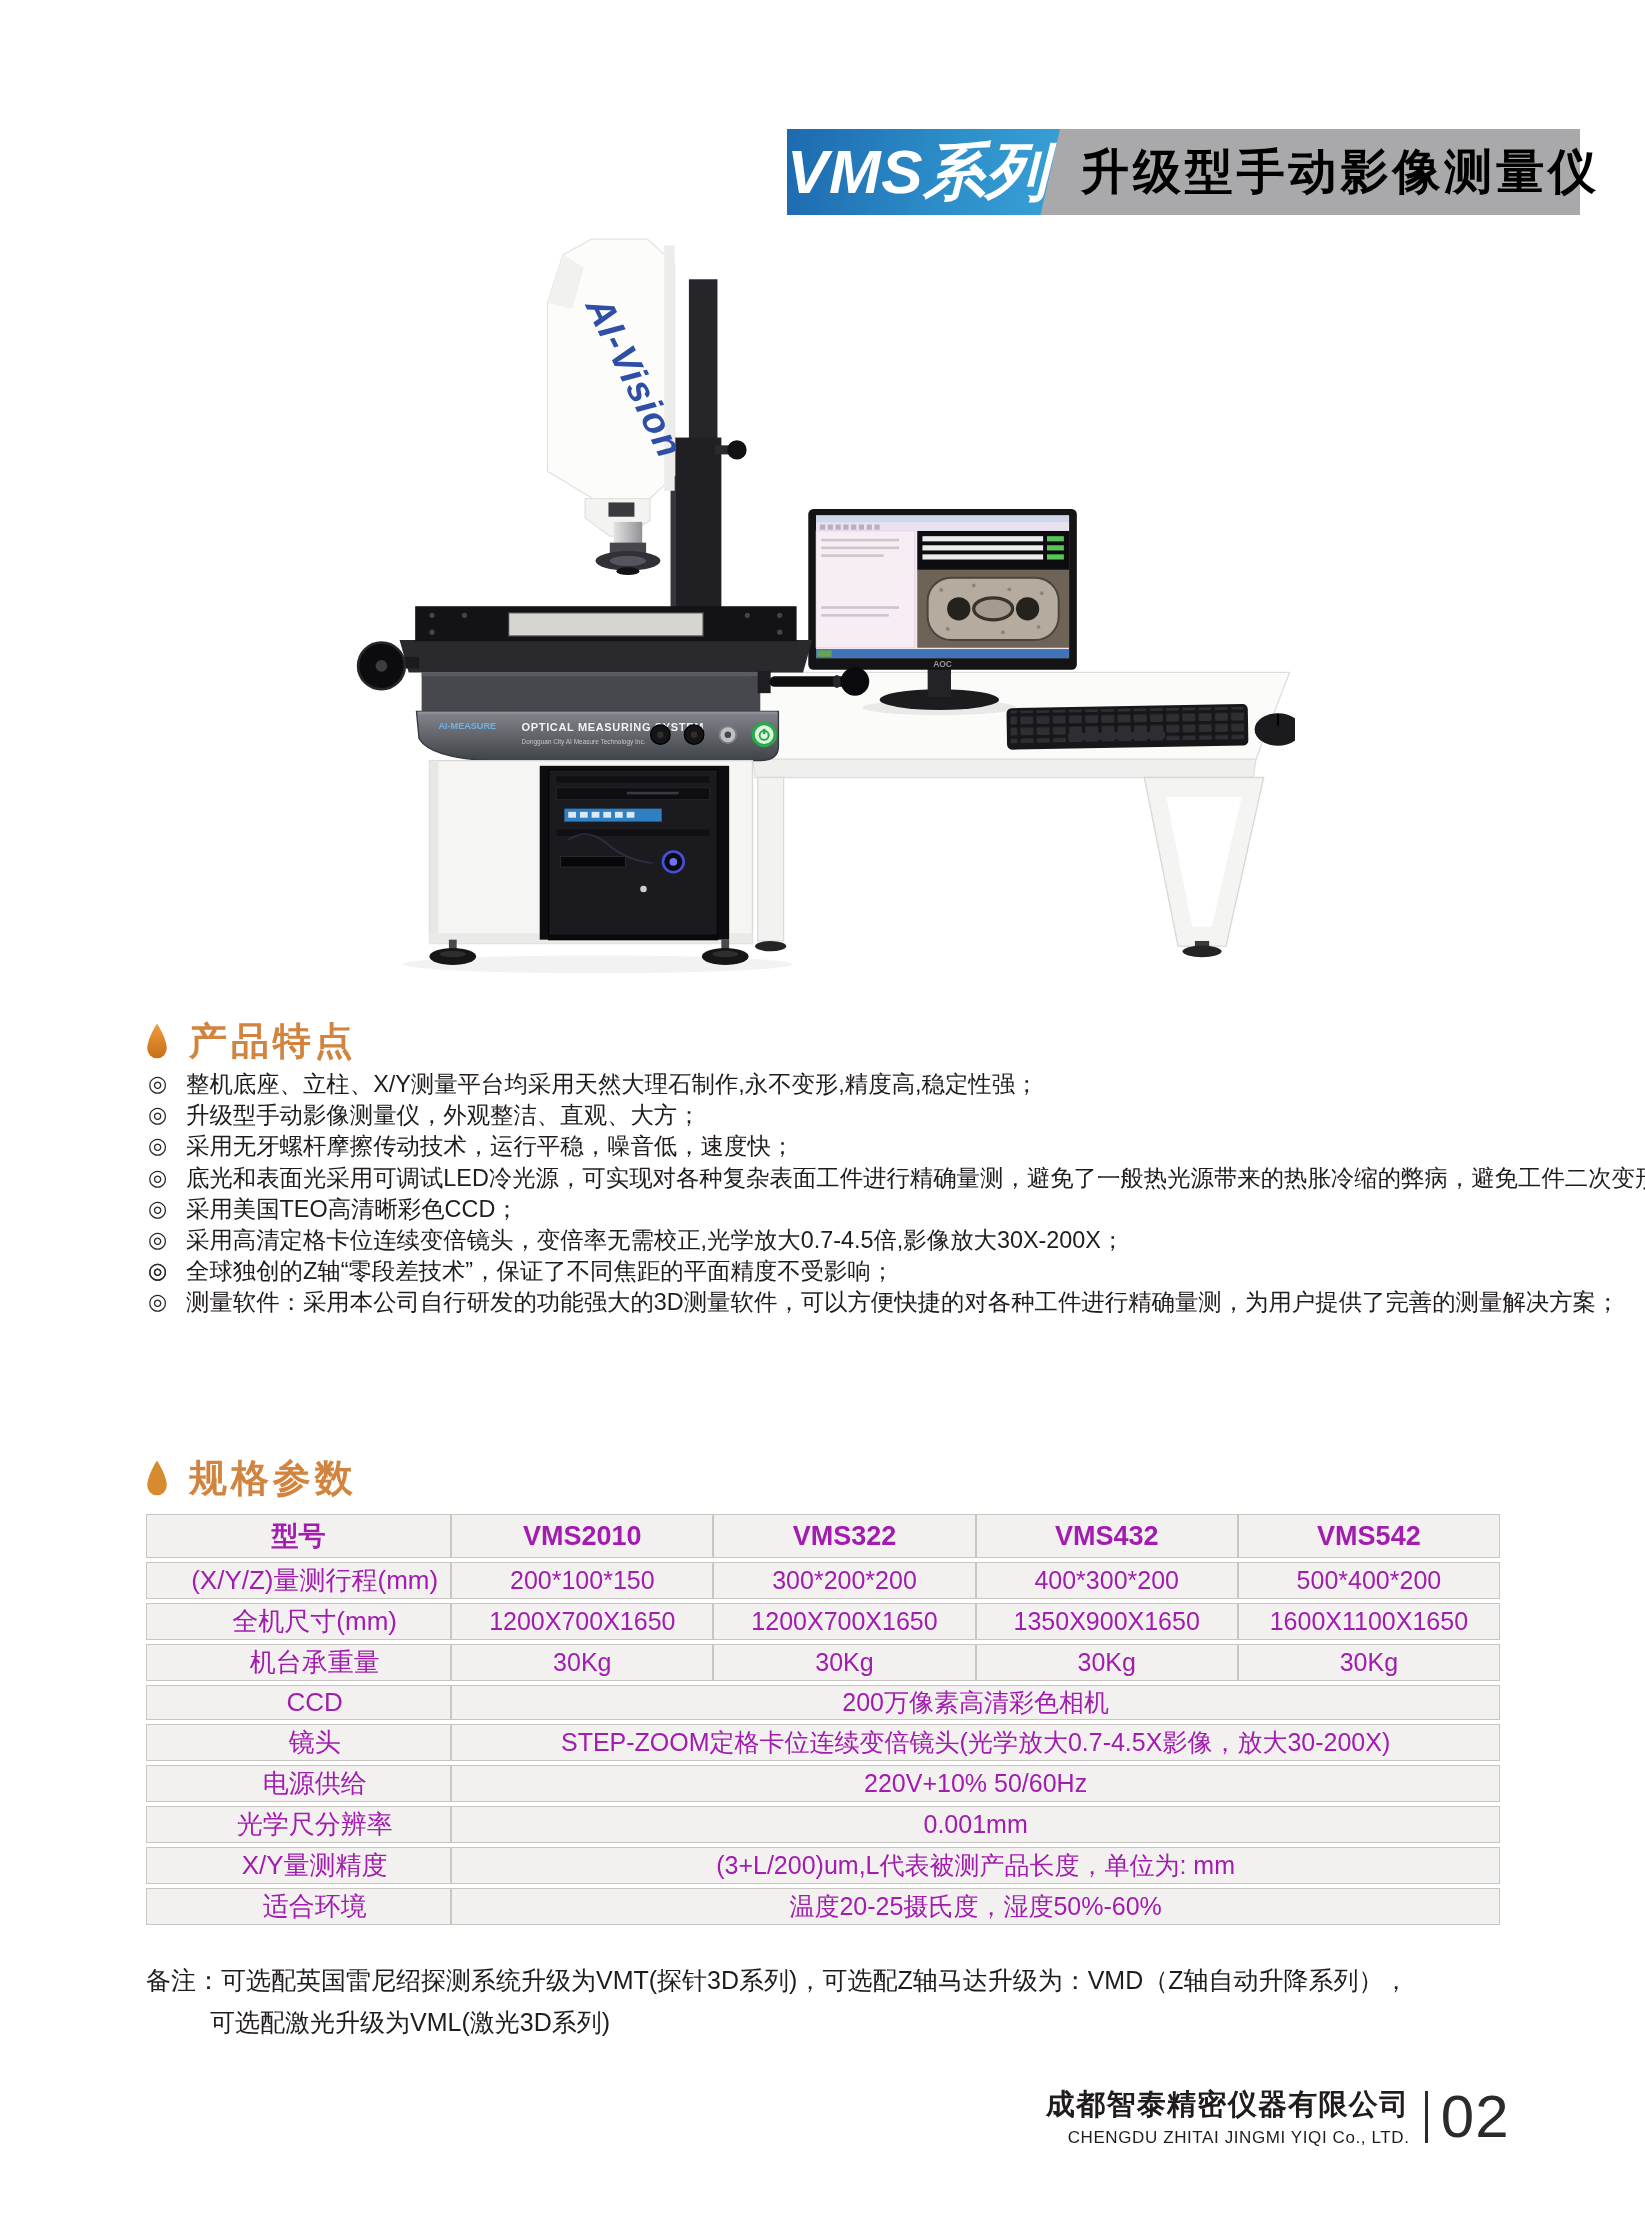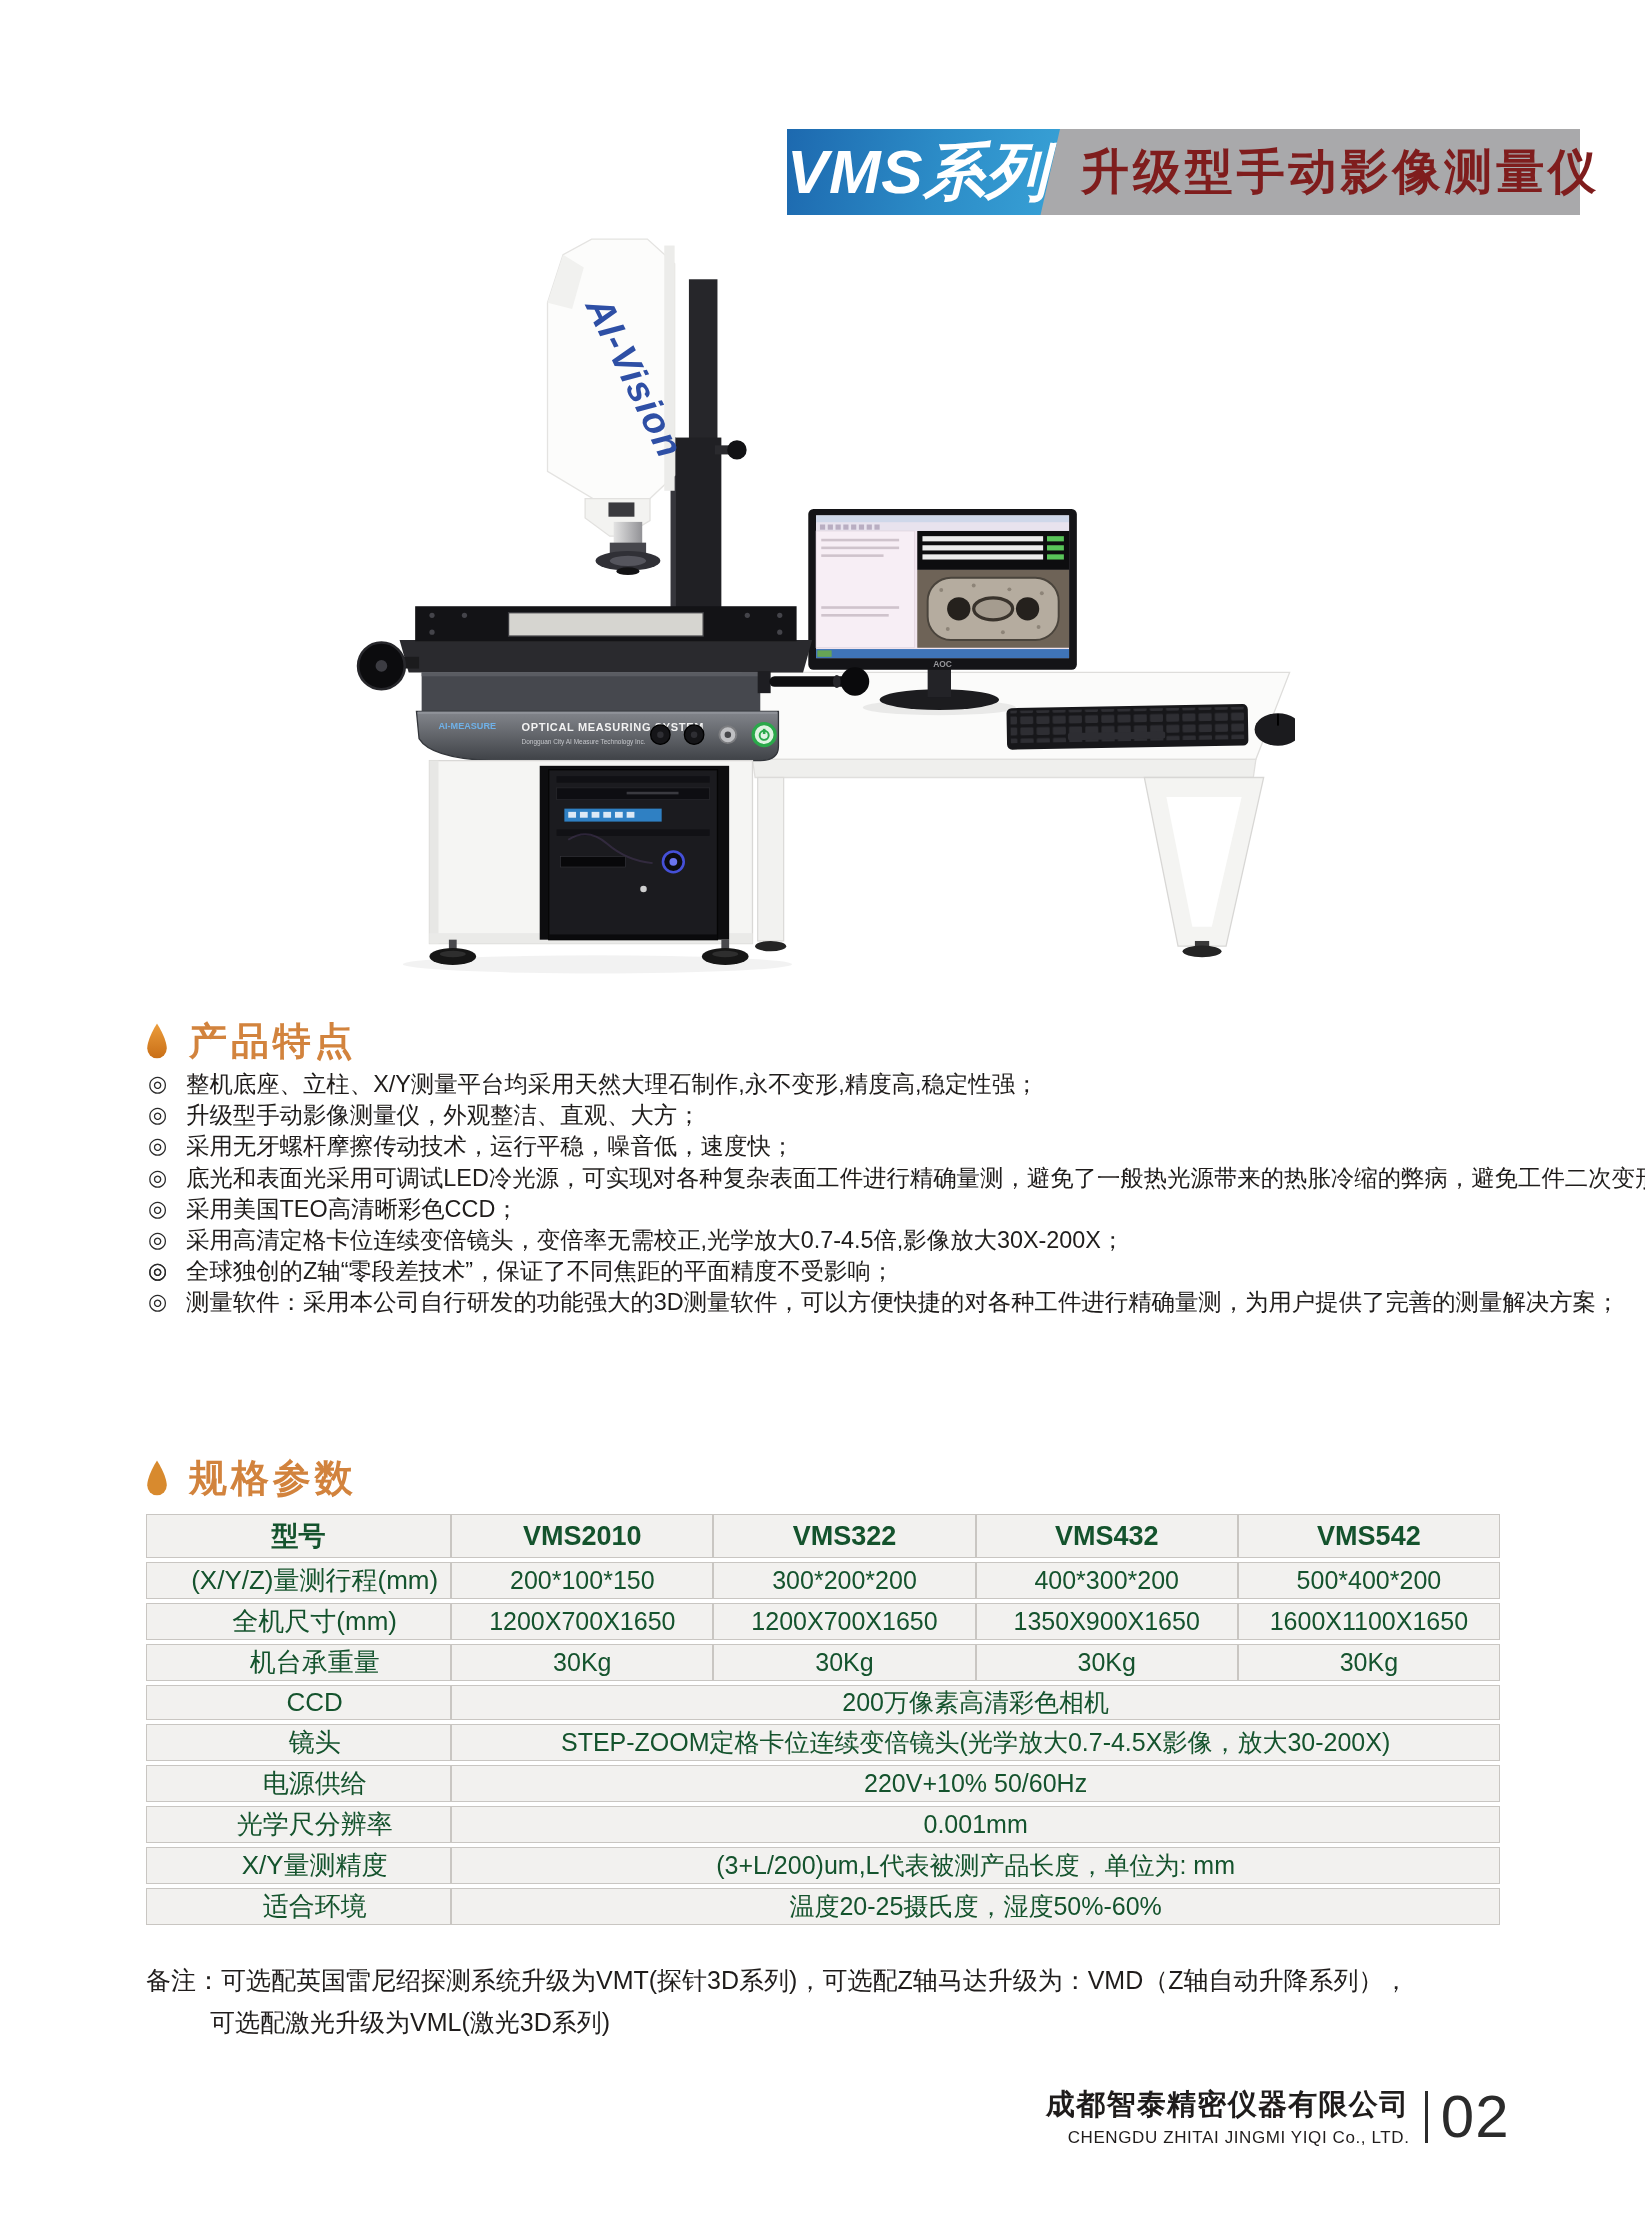--- a/index.html
+++ b/index.html
@@ -3,21 +3,21 @@
 <meta charset="utf-8">
 <style>
   html,body{margin:0;padding:0;background:#ffffff;}
   body{width:1646px;height:2227px;position:relative;overflow:hidden;
        font-family:"Liberation Sans","DejaVu Sans",sans-serif;color:#231f20;}
 
   
   .header-band{position:absolute;top:129px;left:787px;width:793px;height:86px;}
   .header-gray{position:absolute;top:0;left:251px;width:542px;height:86px;background:#a9a9ab;
                display:flex;align-items:center;padding-left:43px;box-sizing:border-box;}
-  .header-gray span{color:#7f1d1d;font-size:48px;font-weight:700;letter-spacing:3.9px;white-space:nowrap;}
+  .header-gray span{color:#000000;font-size:48px;font-weight:700;letter-spacing:3.9px;white-space:nowrap;}
   .header-blue{position:absolute;top:0;left:0;width:273px;height:86px;
                background:linear-gradient(100deg,#1d69af 0%,#2c8cc7 55%,#38a1d6 100%);
                clip-path:polygon(0 0,100% 0,calc(100% - 19.5px) 100%,0 100%);
                display:flex;align-items:center;justify-content:center;}
   .header-blue span{color:#ffffff;font-size:62px;font-weight:700;font-style:italic;
                     letter-spacing:0.6px;padding-right:11.7px;white-space:nowrap;}
 
   
   .section-head{position:absolute;left:144px;display:flex;align-items:center;gap:19px;}
   .section-head .drop{width:26px;height:40px;flex:0 0 auto;}
@@ -28,21 +28,21 @@
   .features li{position:relative;padding-left:38px;font-size:23.4px;line-height:28.6px;margin-bottom:2.6px;
                white-space:nowrap;color:#1f1c1b;}
   .features li .mk{position:absolute;left:0;top:0;font-size:22px;color:#2a2a2a;}
 
   
   table.specs{position:absolute;left:146px;top:1510px;width:1354px;border-collapse:separate;
               border-spacing:0 4.5px;table-layout:fixed;}
   table.specs col.c0{width:305px;}
   table.specs col.cv{width:262px;}
   table.specs th,table.specs td{background:#f2f1ef;border:0.6px solid #c9c6c2;text-align:center;
-              vertical-align:middle;font-size:25px;color:#14532d;padding:0 3.9px;overflow:hidden;}
+              vertical-align:middle;font-size:25px;color:#a21caf;padding:0 3.9px;overflow:hidden;}
   table.specs th{height:42px;font-weight:700;font-size:27px;}
   table.specs td{height:31px;font-weight:400;}
   table.specs td.lbl{font-size:26px;padding-left:36px;}
 
   .notes{position:absolute;left:146px;top:1959px;font-size:25px;line-height:42px;color:#1f1c1b;white-space:nowrap;}
   .notes .n2{padding-left:64px;}
 
   
   .footer{position:absolute;top:2074px;right:136px;display:flex;align-items:center;margin-top:8px;}
   .footer .co{text-align:right;}

